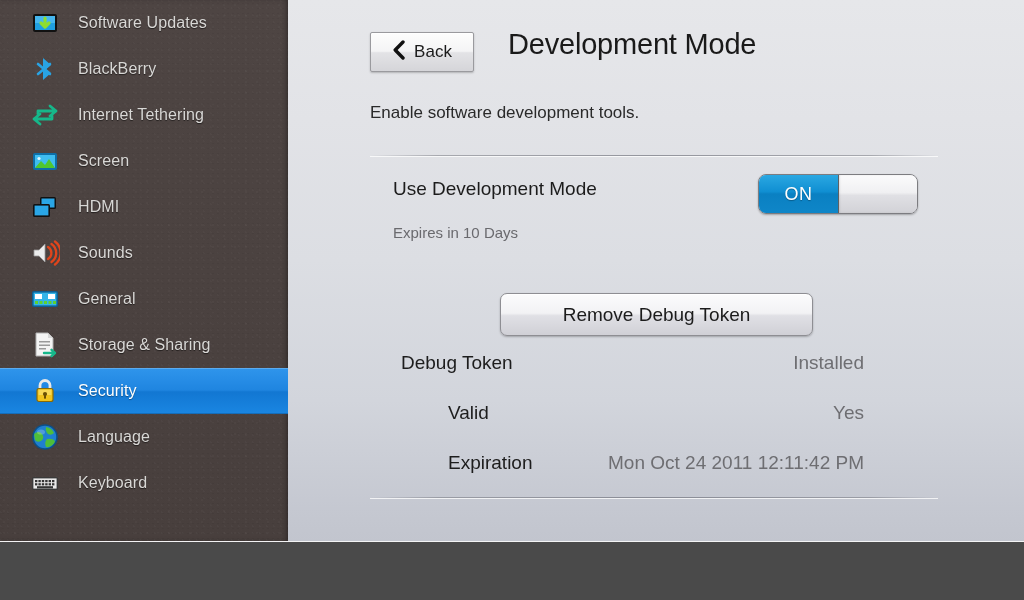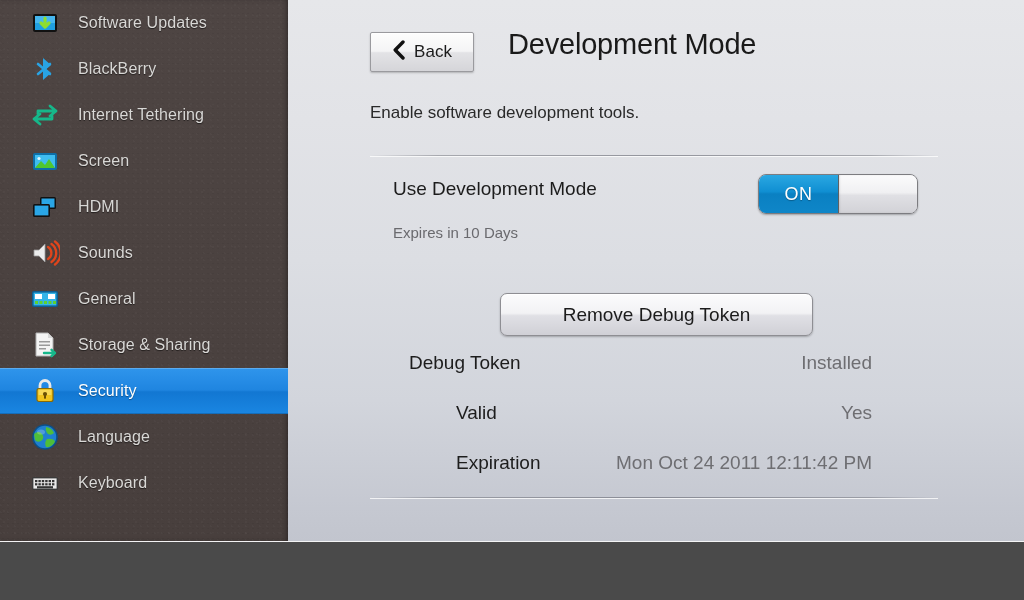--- a/index.html
+++ b/index.html
@@ -244,21 +244,21 @@
     cursor: pointer;
   }
   #remove-token-label {
     font-size: 19px;
     color: #1c1c1c;
   }
 
   
   .detail-row {
     position: absolute;
-    left: 16px;
+    left: 8px;
     width: 652px;
     height: 28px;
     padding-left: 20px;
   }
   .detail-key {
     position: absolute;
     font-size: 19px;
     color: #1d1d1d;
   }
   .detail-val {

